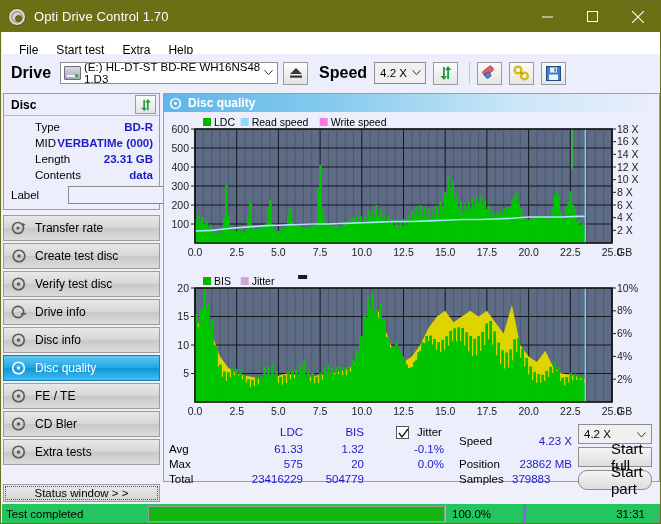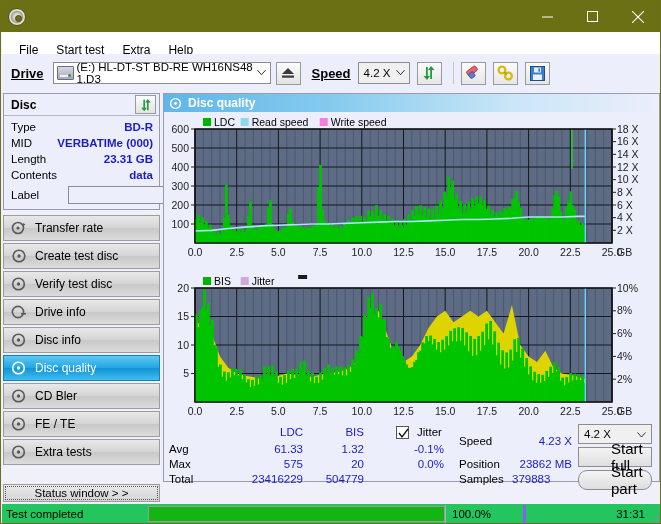--- a/index.html
+++ b/index.html
@@ -54,21 +54,21 @@
     font-size: 12px; color:#000; padding: 2px 9px; cursor:default; white-space:nowrap;
   }
   .menu-item u { text-decoration: underline; }
 
   
   #toolbar {
     position:absolute; left:1px; top:53px; width:659px; height:38px;
     background:#eceefb;
     display:flex; align-items:center; padding-left:9px;
   }
-  .tb-label { font-size:13px; font-weight:bold; color:#000;text-decoration:underline; }
+  .tb-label { font-size:16px; font-weight:bold; color:#000; }
   .combo {
     height:22px; background:#fff; border:1px solid #8d8d8d;
     display:flex; align-items:center; font-size:11.5px; color:#000;
     padding-left:3px; position:relative;
   }
   .combo .chev {
     position:absolute; right:4px; top:50%; transform:translateY(-55%);
     width:9px; height:6px;
   }
   .drive-combo { width:218px; margin-left:9px; }
@@ -100,21 +100,21 @@
   .disc-head {
     height:22px; display:flex; align-items:center; justify-content:space-between;
     padding:0 3px 0 7px; border-bottom:1px solid #b4b4cc;
   }
   .disc-head-title { font-size:12px; font-weight:bold; color:#000; }
   .mini-btn {
     width:21px;height:19px;background:linear-gradient(#fbfbfb,#e3e3e3);
     border:1px solid #9a9a9a;display:flex;align-items:center;justify-content:center;
   }
   .disc-rows { padding: 3px 6px 4px 7px; }
-  .disc-row { display:flex; justify-content:space-between; align-items:center; height:16px; }
+  .disc-row { display:flex; justify-content:space-between; align-items:center; height:16px;margin-left:24px; }
   .disc-key { font-size:11.5px; color:#000; }
   .disc-val { font-size:11.5px; color:#1b1bc8; font-weight:bold; }
   .label-row { display:flex; align-items:center; height:21px; margin-top:1px;gap:29px; }
   .label-key { font-size:11.5px; color:#000; width:37px; }
   .label-input {
     flex:1; height:18px; background:#eceefb; border:1px solid #8d8d8d; margin-right:4px;
   }
   .disc-btn {
     width:21px;height:19px;background:linear-gradient(#f2f2f2,#dcdcdc);
     border:1px solid #9a9a9a;display:flex;align-items:center;justify-content:center;
@@ -194,20 +194,21 @@
   }
   #grip { position:absolute; right:2px; bottom:2px; width:10px;height:10px; }
 </style>
 </head>
 <body>
 
 <div id="app">
 
   <div id="titlebar">
     <div id="title-icon"></div>
+    <div id="title-text">Opti Drive Control 1.70</div>
     <div class="win-btns">
       <div class="win-btn">
         <svg width="11" height="11" viewBox="0 0 11 11">
             <line x1="0" y1="6" x2="11" y2="6" stroke="#fff" stroke-width="1"></line>
           </svg>
       </div>
       <div class="win-btn">
         <svg width="11" height="11" viewBox="0 0 11 11">
             <rect x="0.5" y="0.5" width="10" height="10" fill="none" stroke="#fff" stroke-width="1"></rect>
           </svg>
@@ -366,28 +367,28 @@
             <circle cx="7.5" cy="8" r="5.8" fill="none" stroke="#ffffff" stroke-width="1.6"></circle>
             <circle cx="7.5" cy="8" r="1.7" fill="#ffffff"></circle>
           </svg>
         <span>Disc quality</span>
       </div>
       <div class="navbtn">
         <svg class="nico" viewBox="0 0 16 16">
             <circle cx="7.5" cy="8" r="5.8" fill="none" stroke="#5a5a5a" stroke-width="1.6"></circle>
             <circle cx="7.5" cy="8" r="1.7" fill="#5a5a5a"></circle>
           </svg>
-        <span>CD Bler</span>
+        <span>FE / TE</span>
       </div>
       <div class="navbtn">
         <svg class="nico" viewBox="0 0 16 16">
             <circle cx="7.5" cy="8" r="5.8" fill="none" stroke="#5a5a5a" stroke-width="1.6"></circle>
             <circle cx="7.5" cy="8" r="1.7" fill="#5a5a5a"></circle>
           </svg>
-        <span>FE / TE</span>
+        <span>CD Bler</span>
       </div>
       <div class="navbtn">
         <svg class="nico" viewBox="0 0 16 16">
             <circle cx="7.5" cy="8" r="5.8" fill="none" stroke="#5a5a5a" stroke-width="1.6"></circle>
             <circle cx="7.5" cy="8" r="1.7" fill="#5a5a5a"></circle>
           </svg>
         <span>Extra tests</span>
       </div>
     </div>
   </div>

